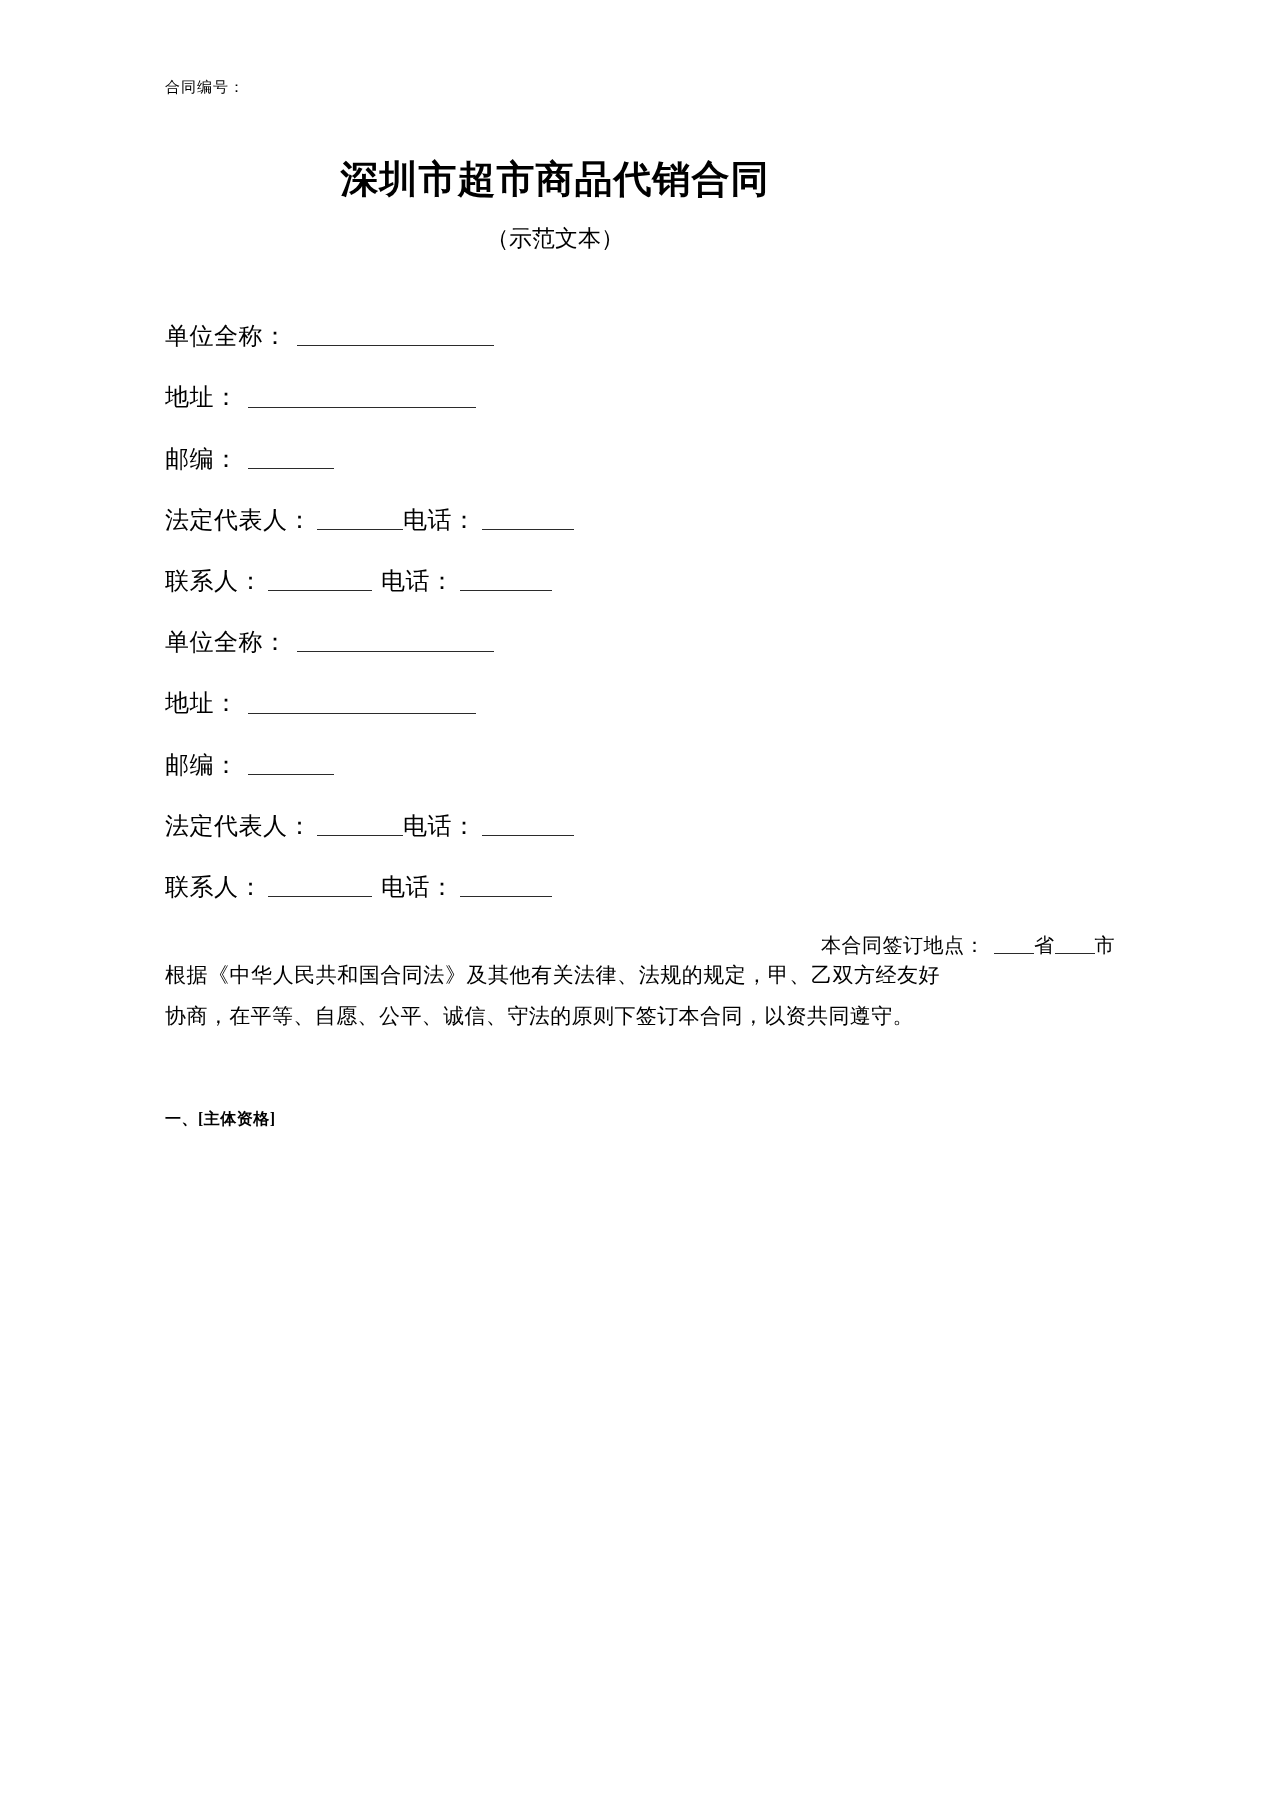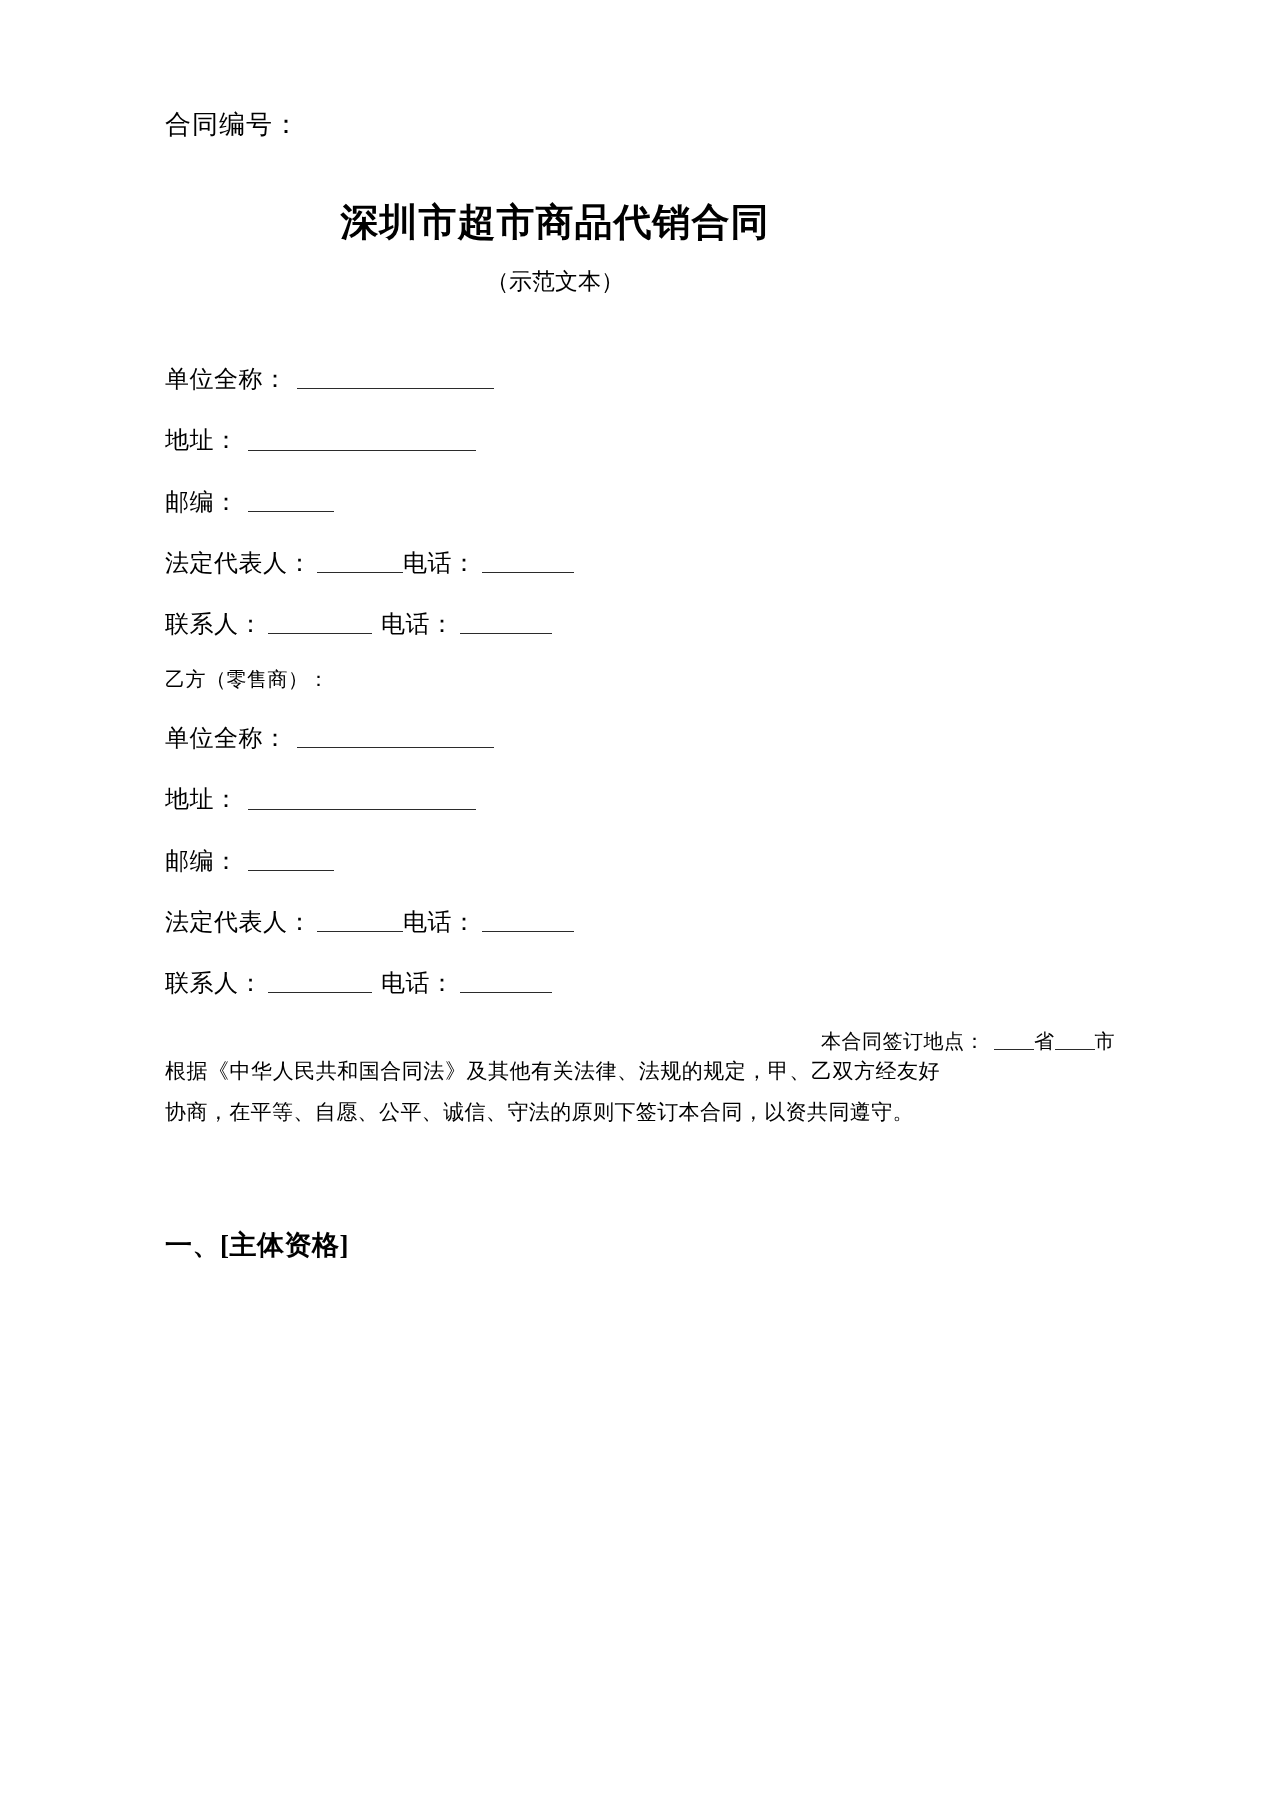--- a/index.html
+++ b/index.html
@@ -23,24 +23,24 @@
   }
   .content {
     position: absolute;
     left: 165px;
     top: 0;
     width: 950px;
   }
 
   
   .contract-no {
-    font-size: 26px;
+    font-size: 15px;
     line-height: 1;
     letter-spacing: 1px;
-    padding-top: 112px;
+    padding-top: 80px;
   }
 
   
   .title-block {
     margin-top: 62px;
     text-align: center;
     width: 780px;
   }
   .doc-title {
     font-size: 38px;
@@ -105,22 +105,22 @@
     font-size: 21px;
     line-height: 1.95;
     text-align: justify;
     text-justify: inter-ideograph;
     width: 775px;
     letter-spacing: 0.4px;
   }
 
   
   .section-heading {
-    margin-top: 96px;
-    font-size: 27px;
+    margin-top: 72px;
+    font-size: 16px;
     font-weight: 700;
     line-height: 1.2;
     letter-spacing: 0.5px;
   }
 </style>
 </head>
 <body>
 
 <div class="page">
   <div class="content">
@@ -150,21 +150,20 @@
       </div>
 
       <div class="field-line">
         <span>法定代表人：</span><span class="sp-sm"></span><span class="blank b-rep"></span><span>电话：</span><span class="sp-sm"></span><span class="blank b-tel"></span>
       </div>
 
       <div class="field-line">
         <span>联系人：</span><span class="sp-sm"></span><span class="blank b-contact"></span><span class="sp"></span><span>电话：</span><span class="sp-sm"></span><span class="blank b-tel2"></span>
       </div>
 
-      <div class="party-heading">乙方（零售商）：</div>
 
       <div class="field-line">
         <span>单位全称：</span><span class="sp"></span><span class="blank b-name"></span>
       </div>
 
       <div class="field-line">
         <span>地址：</span><span class="sp"></span><span class="blank b-addr"></span>
       </div>
 
       <div class="field-line">

